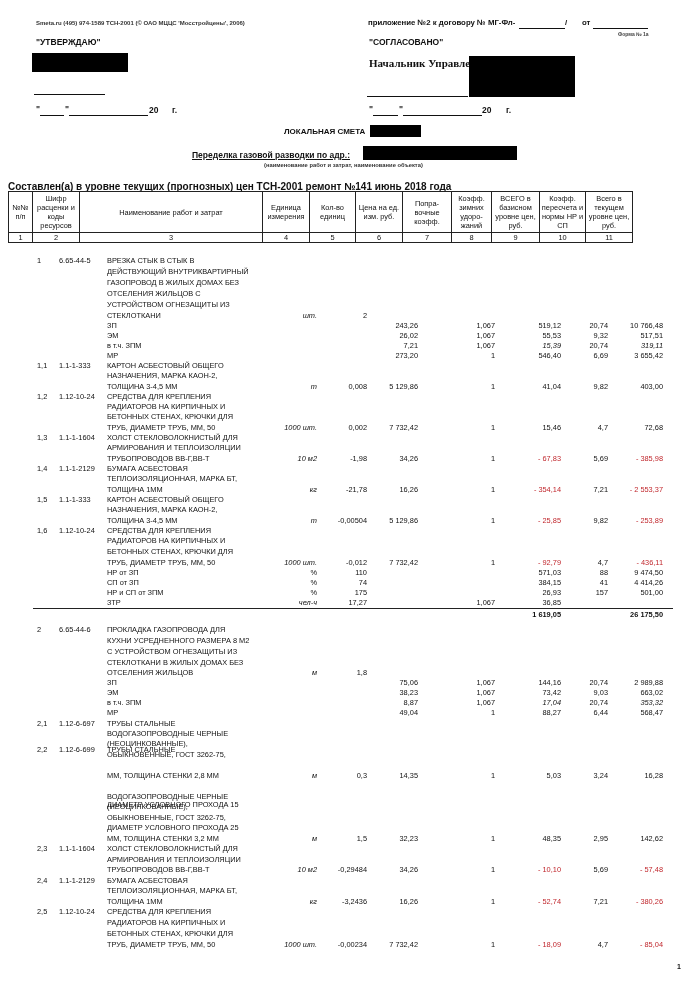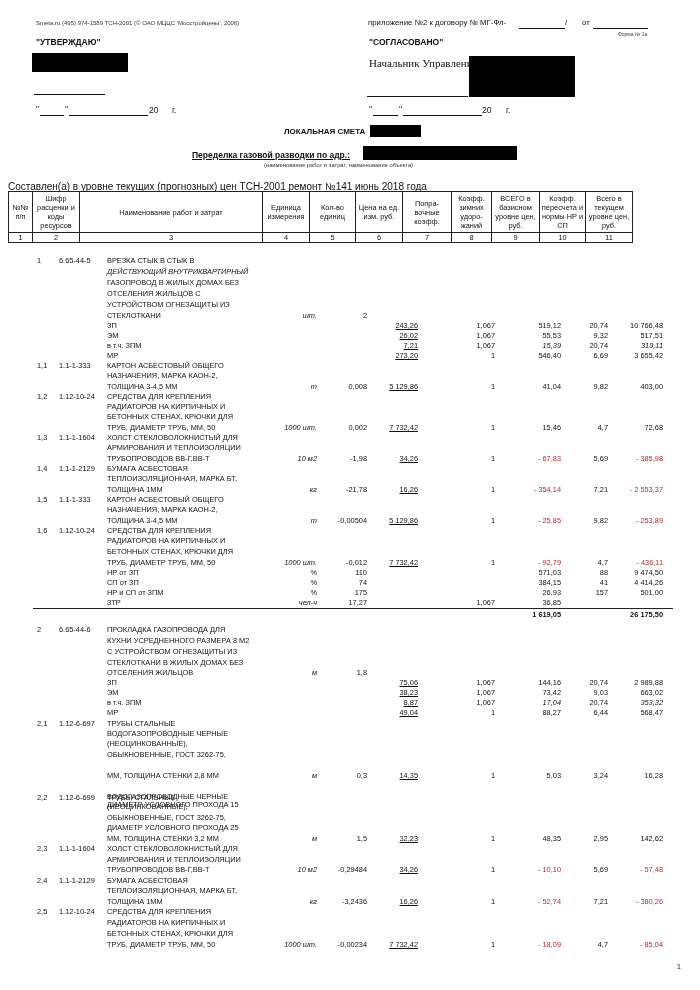--- a/index.html
+++ b/index.html
@@ -1,18 +1,18 @@
 <!DOCTYPE html>
 <html><head>
 <meta charset="utf-8">
 <style>
   html, body { margin: 0; padding: 0; background: #ffffff; }
   body { width: 700px; height: 990px; position: relative; overflow: hidden;
          font-family: "Liberation Sans", sans-serif; color: #111; }
-  .abs { position: absolute; white-space: nowrap; }
+  .abs { position: absolute; white-space: nowrap; font-weight: bold; }
   .tiny { font-size: 6px; color: #333; }
   .bold { font-weight: bold; }
   .serif { font-family: "Liberation Serif", serif; }
   .redact { position: absolute; background: #000; }
   .uline { position: absolute; border-bottom: 1px solid #111; height: 0; }
 
   
   .hdr { position: absolute; left: 8px; top: 191px; border-collapse: collapse;
          font-size: 7.4px; table-layout: fixed; }
   .hdr td { border: 1px solid #222; text-align: center; vertical-align: middle;
@@ -20,21 +20,21 @@
   .hdr tr.nums td { height: 9px; line-height: 9px; }
 
   
   .row { position: absolute; left: 0; width: 700px; height: 11px; font-size: 7.4px; line-height: 11px; }
   .row span { position: absolute; top: 0; white-space: nowrap; }
   .c1 { left: 37px; }
   .c2 { left: 59px; }
   .c3 { left: 107px; }
   .c4 { right: 383px; text-align: right; font-style: italic; }
   .c5 { right: 333px; text-align: right; }
-  .c6 { right: 282px; text-align: center; text-decoration: underline; }
+  .c6 { right: 282px; text-align: center; }
   .c8 { right: 205px; text-align: right; }
   .c9 { right: 139px; text-align: right; }
   .c10 { right: 92px; text-align: right; }
   .c11 { right: 37px; text-align: right; }
   .it { font-style: italic; }
   .neg { color: #c0272d; }
   .b { font-weight: bold; }
   .rule { position: absolute; left: 33px; width: 640px; border-top: 1.5px solid #222; }
 </style>
 </head>
@@ -123,21 +123,21 @@
     <td>11</td>
   </tr>
 </tbody>
   </table>
 
 <div class="row" style="top:255px;">
   <span class="c1">1</span>
   <span class="c2">6.65-44-5</span>
   <span class="c3">ВРЕЗКА СТЫК В СТЫК В</span>
 </div>
-<div class="row" style="top:266px;font-style:italic;">
+<div class="row" style="top:266px;">
     <span class="c3">ДЕЙСТВУЮЩИЙ ВНУТРИКВАРТИРНЫЙ</span>
   </div>
 <div class="row" style="top:277px;">
     <span class="c3">ГАЗОПРОВОД В ЖИЛЫХ ДОМАХ БЕЗ</span>
   </div>
 <div class="row" style="top:288px;">
     <span class="c3">ОТСЕЛЕНИЯ ЖИЛЬЦОВ С</span>
   </div>
 <div class="row" style="top:299px;padding-left:16px;">
     <span class="c3">УСТРОЙСТВОМ ОГНЕЗАЩИТЫ ИЗ</span>
@@ -410,21 +410,21 @@
   <span class="c3">ММ, ТОЛЩИНА СТЕНКИ 2,8 ММ</span>
   <span class="c4">м</span>
   <span class="c5">0,3</span>
   <span class="c6">14,35</span>
   <span class="c8">1</span>
   <span class="c9">5,03</span>
   <span class="c10">3,24</span>
   <span class="c11">16,28</span>
 </div>
 
-<div class="row" style="top:792px;">
+<div class="row" style="top:744px;">
   <span class="c1">2,2</span>
   <span class="c2">1.12-6-699</span>
   <span class="c3">ТРУБЫ СТАЛЬНЫЕ</span>
 </div>
 <div class="row" style="top:791px;">
     <span class="c3">ВОДОГАЗОПРОВОДНЫЕ ЧЕРНЫЕ</span>
   </div>
 <div class="row" style="top:801px;">
     <span class="c3">(НЕОЦИНКОВАННЫЕ),</span>
   </div>

